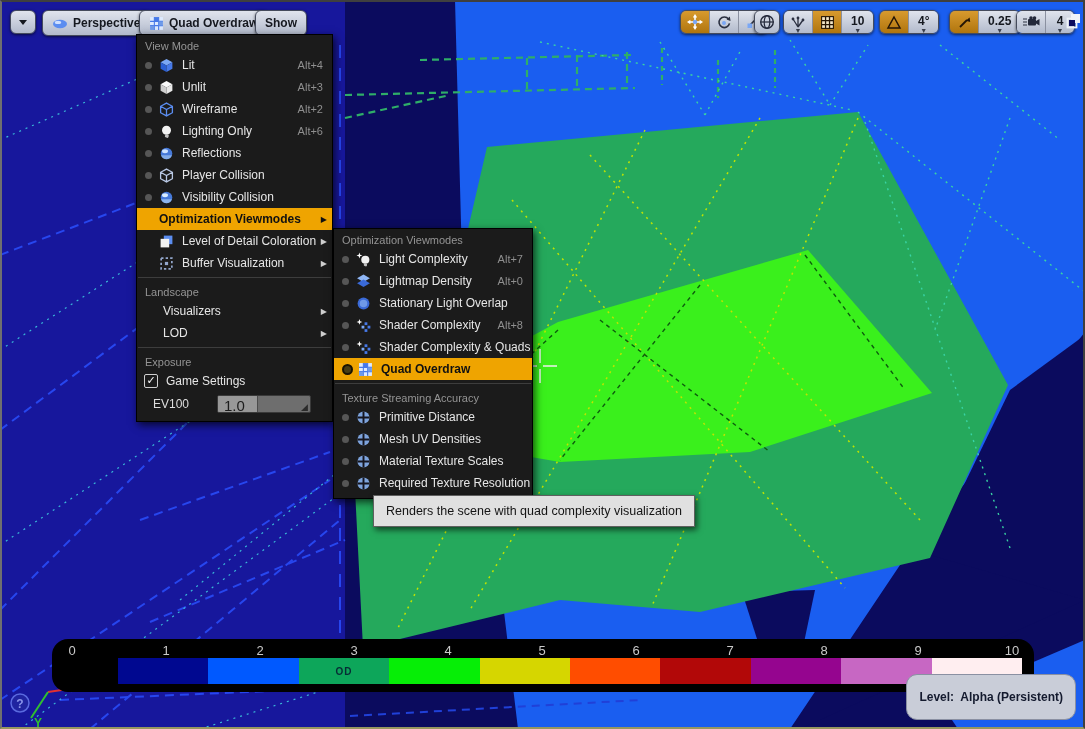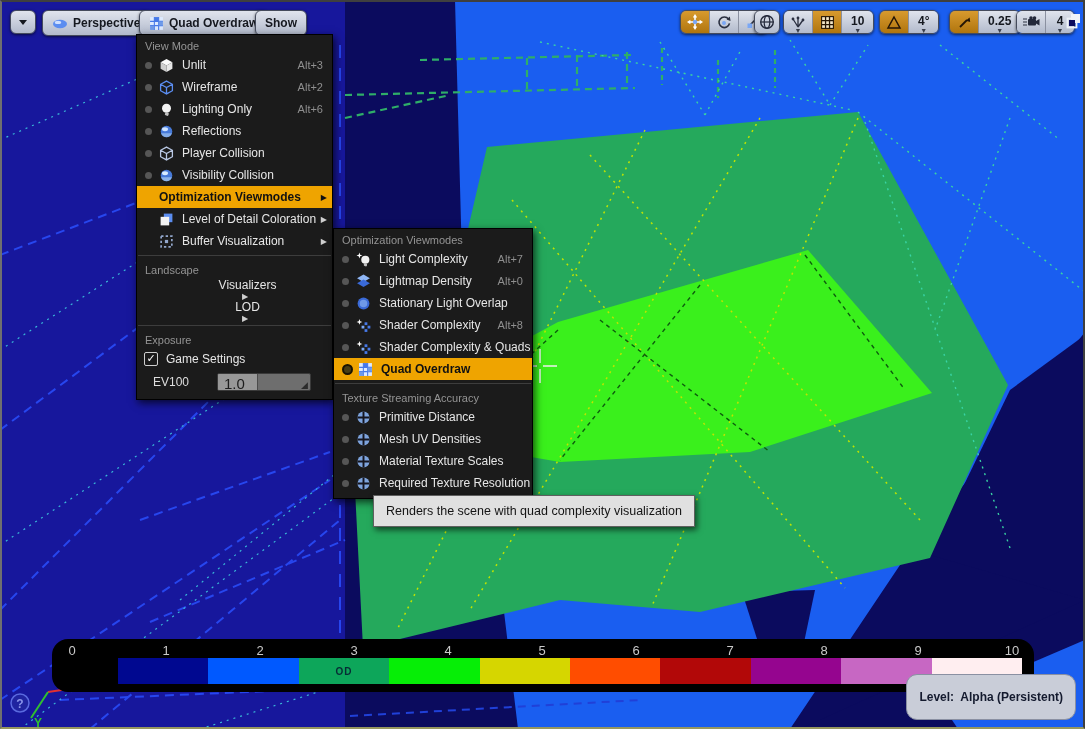--- a/index.html
+++ b/index.html
@@ -32,21 +32,21 @@
   .radio.hide{visibility:hidden;}
   .radio-sel{width:7px;height:7px;border:2.5px solid #191302;border-radius:50%;
        background:#473c14;margin-right:5px;flex:0 0 auto;}
   .ic{width:15px;height:15px;margin-right:8px;flex:0 0 auto;display:flex;align-items:center;}
   .lbl{flex:1;white-space:nowrap;}
   .sc{color:#8f8f8f;font-size:11px;margin-right:9px;}
   .arr{color:#cfcfcf;font-size:8px;margin-right:5px;}
   .hl{background:#efa400;}
   .hl .lbl{color:#111;font-weight:700;}
   .hl .arr{color:#111;}
-  .row2{height:22px;display:flex;align-items:center;padding-left:26px;font-size:12px;color:#e6e6e6;flex-direction:column;}
+  .row2{height:22px;display:flex;align-items:center;padding-left:26px;font-size:12px;color:#e6e6e6;}
   .chkrow{height:21px;display:flex;align-items:center;padding-left:7px;font-size:12px;color:#e6e6e6;}
   .chk{width:12px;height:12px;border:1px solid #cfcfcf;border-radius:2px;margin-right:8px;
        display:flex;align-items:center;justify-content:center;color:#fff;font-size:11px;line-height:11px;}
   .evrow{height:26px;display:flex;align-items:center;padding-left:16px;font-size:12px;color:#dedede;}
   .spin{width:92px;height:16px;background:#6e6e6e;border:1px solid #3a3a3a;border-radius:2px;
        margin-left:28px;position:relative;overflow:hidden;}
   .spinfill{position:absolute;left:0;top:0;bottom:0;width:42%;background:#989898;border-right:1px solid #4c4c4c;}
   .spinval{position:absolute;left:6px;top:1px;font-size:15px;color:#1d1d1d;text-decoration:underline;}
   .spingrab{position:absolute;right:2px;bottom:0px;font-size:9px;color:#2b2b2b;}
   
@@ -294,20 +294,32 @@
   <svg width="18" height="18" viewBox="0 0 18 18">
     <rect x="6" y="2" width="9" height="9" fill="#eef2f8"></rect>
     <rect x="2.5" y="6.5" width="9" height="9" fill="none" stroke="#eef2f8" stroke-width="1.8"></rect>
     <rect x="4" y="8" width="6" height="6" fill="#0b0b5e"></rect>
   </svg>
 </div>
 
 <div class="panel" style="left:134px;top:32px;width:197px;">
   <div class="hdr">View Mode</div>
 
+  <div class="row">
+    <span class="radio"></span>
+    <span class="ic">
+        <svg width="15" height="15" viewBox="0 0 14 14">
+          <polygon points="7,1 12.5,4 7,7 1.5,4" fill="#7aa7f5"></polygon>
+          <polygon points="1.5,4 7,7 7,13 1.5,10" fill="#2a5fd4"></polygon>
+          <polygon points="12.5,4 7,7 7,13 12.5,10" fill="#4679e8"></polygon>
+        </svg>
+      </span>
+    <span class="lbl">Lit</span>
+    <span class="sc">Alt+4</span>
+  </div>
   <div class="row">
     <span class="radio"></span>
     <span class="ic">
         <svg width="15" height="15" viewBox="0 0 14 14">
           <polygon points="7,1 12.5,4 7,7 1.5,4" fill="#fafafa"></polygon>
           <polygon points="1.5,4 7,7 7,13 1.5,10" fill="#cfcfcf"></polygon>
           <polygon points="12.5,4 7,7 7,13 12.5,10" fill="#e8e8e8"></polygon>
         </svg>
       </span>
     <span class="lbl">Unlit</span>

